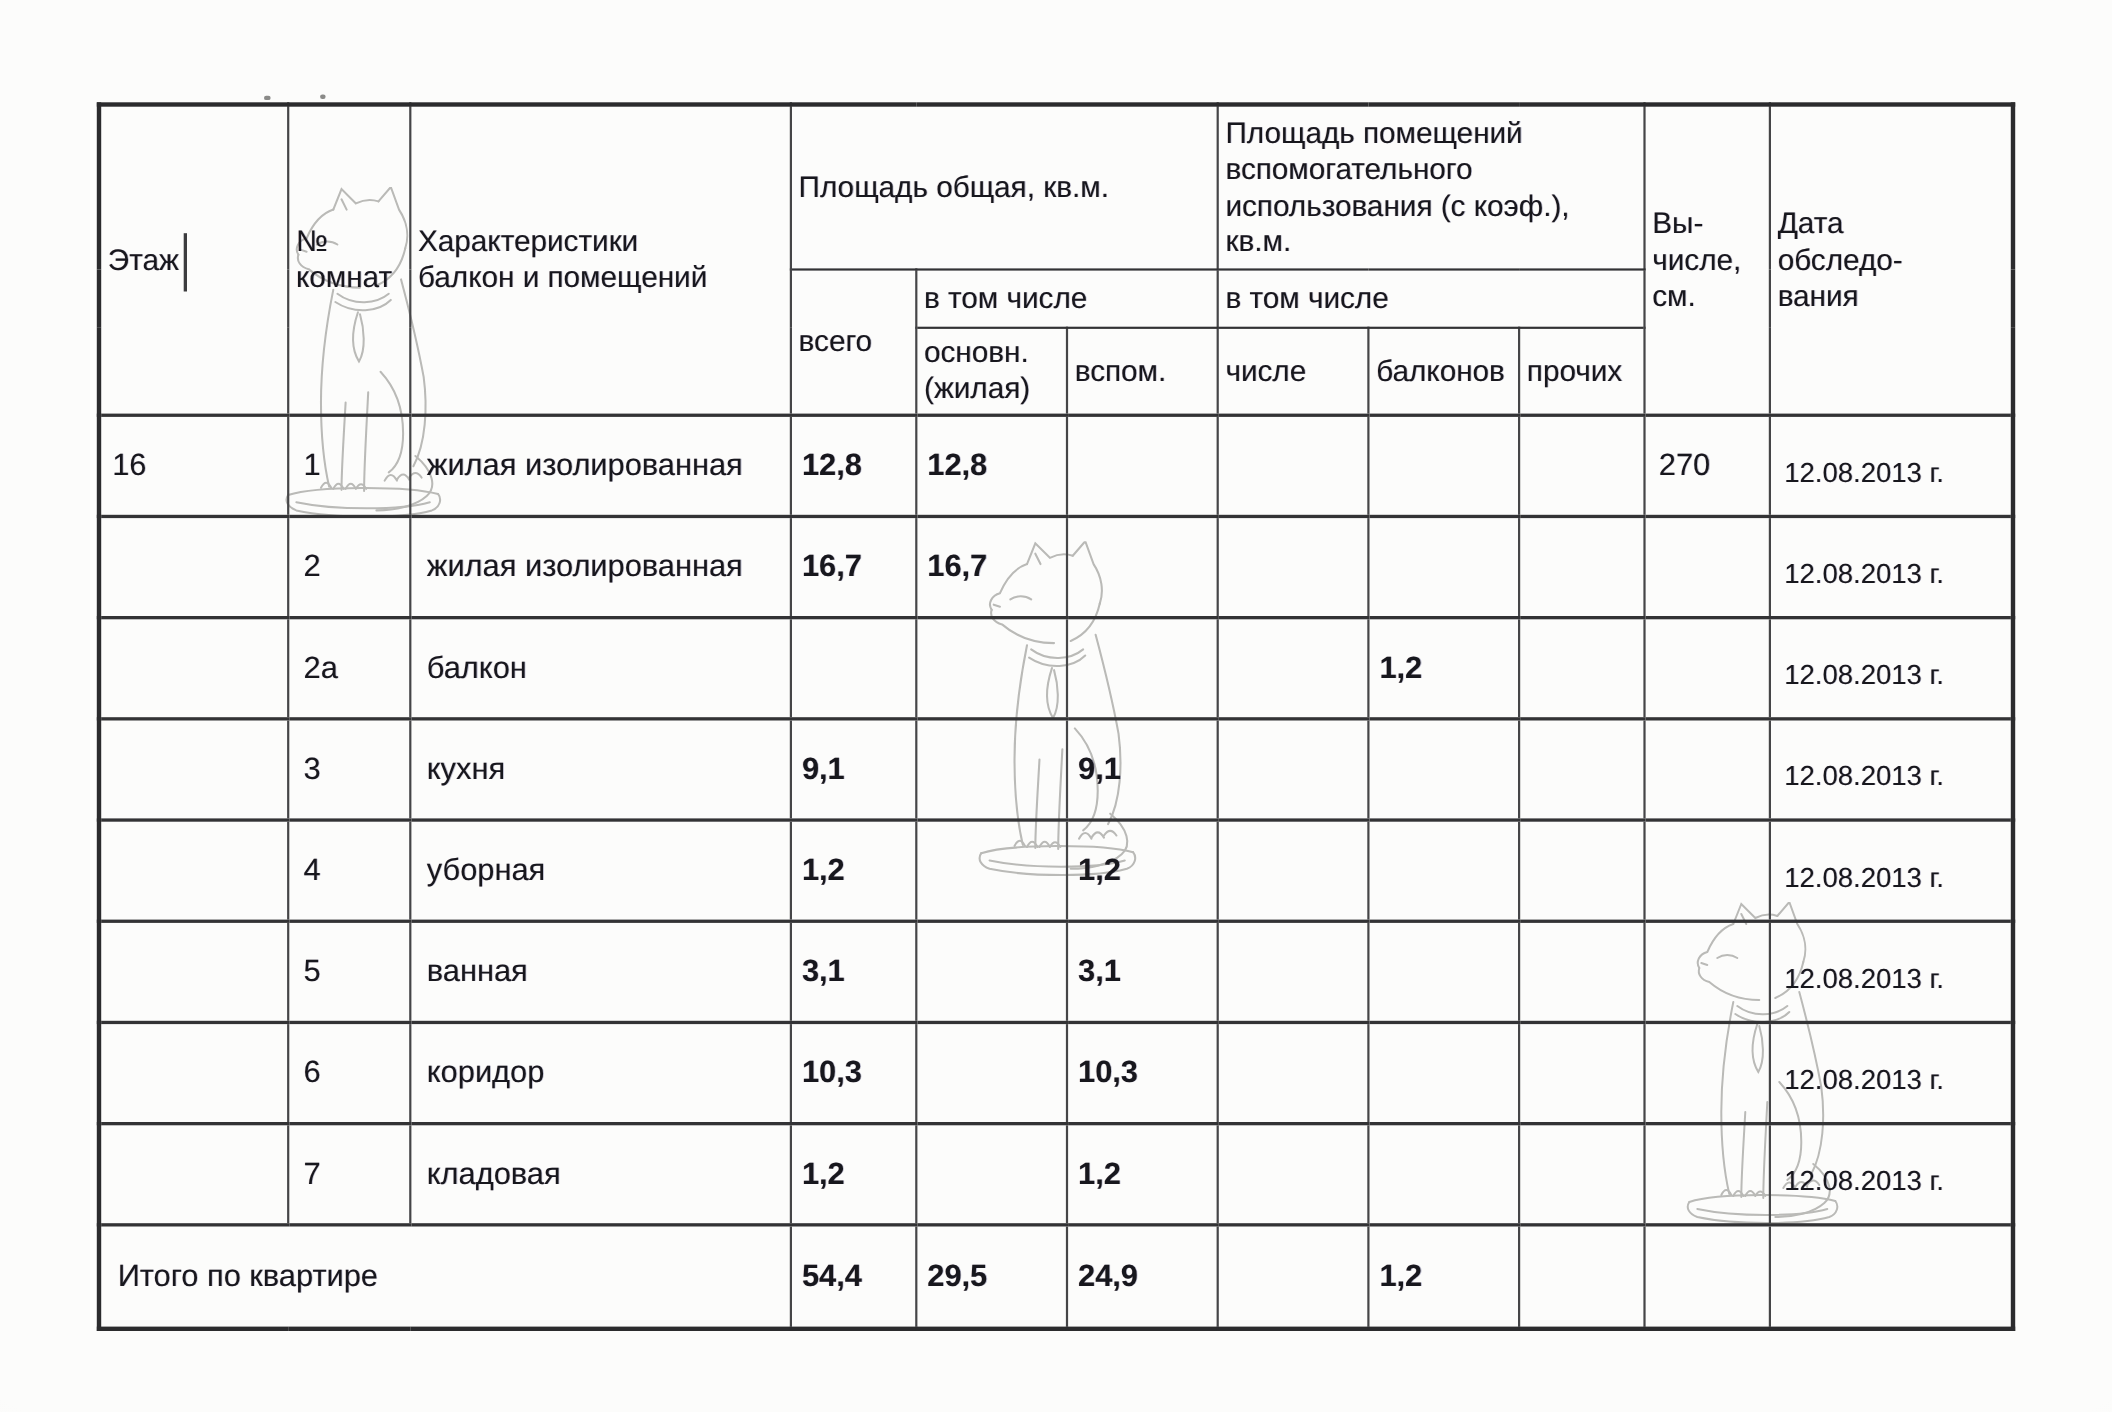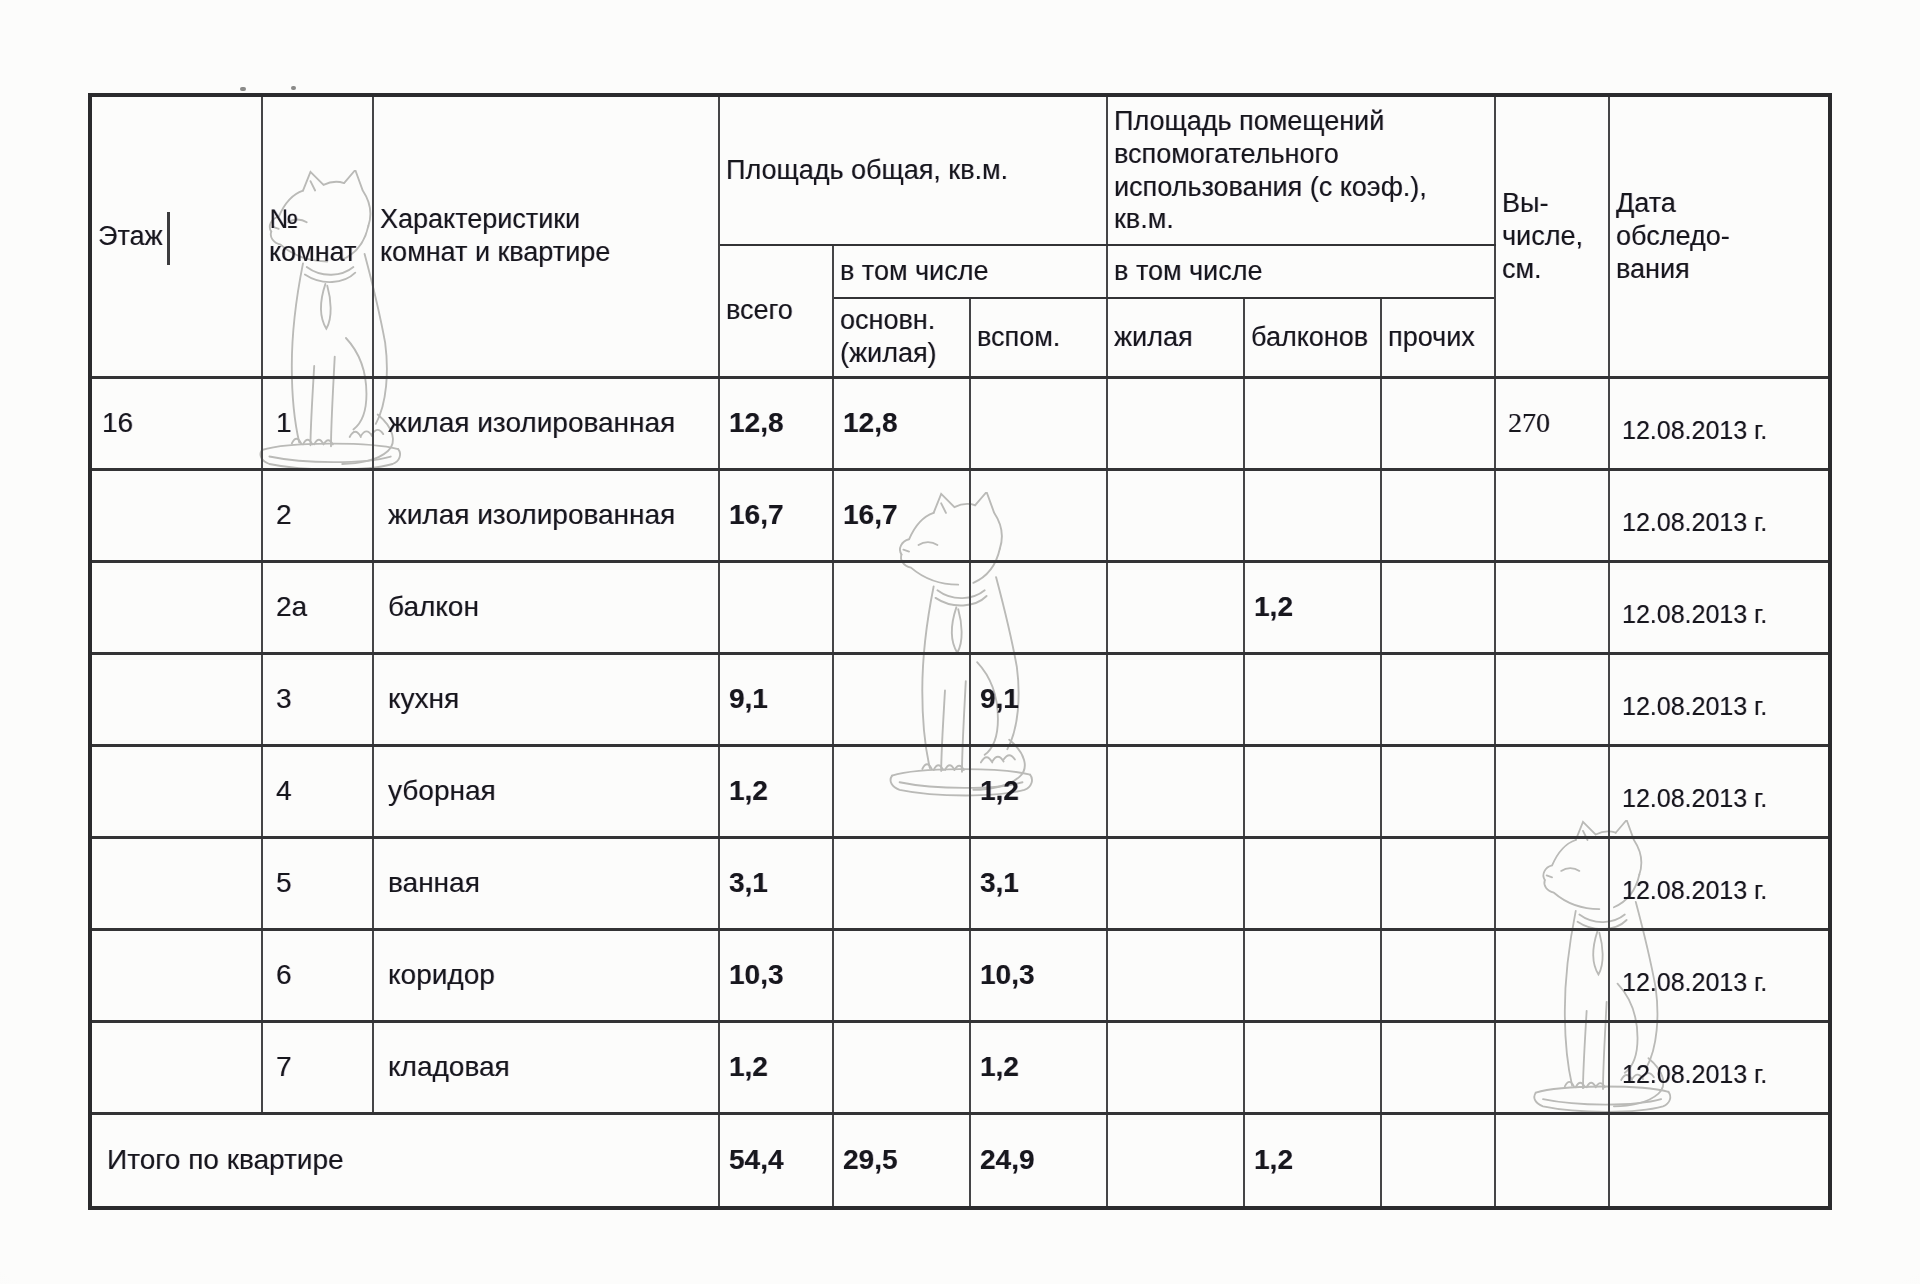--- a/index.html
+++ b/index.html
@@ -44,21 +44,21 @@
     padding:0 4px 0 10px;white-space:nowrap;overflow:hidden;
   }
   tr.h1{height:150px;} tr.h2{height:53px;} tr.h3{height:79px;}
   tr.dr{height:92px;} tr.total-row{height:95px;}
   tr.dr>td{border-top-width:3px;border-bottom-width:3px;}
   tr.total-row>td{border-top-width:3px;}
   td.c-name{padding-left:14px;margin-left:44px;}
   td.c-no{padding-left:13px;}
   td.c-floor{padding-left:10px;}
   td.c-num{padding-left:9px;font-weight:bold;}
-  td.c-height{padding-left:12px;font-family:Liberation Serif, serif;}
+  td.c-height{padding-left:12px;}
   td.c-date{font-size:25px;padding-left:12px;}
   .date-text{position:relative;top:7px;display:inline-block;}
   td.c-itogo{padding-left:15px;}
 
   
   .cursor-bar{position:absolute;left:167px;top:212px;width:3px;height:53px;background:#3c3c3e;z-index:3;}
   .speck{position:absolute;height:4px;background:#8a8a88;border-radius:2px;z-index:3;}
   .speck.s1{left:240px;top:87px;width:6px;}
   .speck.s2{left:291px;top:86px;width:5px;}
 </style>
@@ -137,21 +137,21 @@
         <col style="width:114px">
       <col style="width:114px">
         <col style="width:221px">
     </colgroup>
     <tbody>
       <tr class="h1">
         <th rowspan="3">Этаж</th>
         <th rowspan="3">№
 комнат</th>
         <th rowspan="3">Характеристики
-комнат и квартире</th>
+балкон и помещений</th>
         <th colspan="3">Площадь общая, кв.м.</th>
         <th colspan="3">Площадь помещений
 вспомогательного
 использования (с коэф.),
 кв.м.</th>
         <th rowspan="3">Вы-
 числе,
 см.</th>
         <th rowspan="3">Дата
 обследо-
@@ -159,21 +159,21 @@
       </tr>
       <tr class="h2">
         <th rowspan="2">всего</th>
         <th colspan="2">в том числе</th>
         <th colspan="3">в том числе</th>
       </tr>
       <tr class="h3">
         <th>основн.
 (жилая)</th>
         <th>вспом.</th>
-        <th>жилая</th>
+        <th>числе</th>
         <th>балконов</th>
         <th>прочих</th>
       </tr>
 
       <tr class="dr">
         <td class="c-floor">16</td>
         <td class="c-no">1</td>
         <td class="c-name">жилая изолированная</td>
         <td class="c-num">12,8</td>
         <td class="c-num">12,8</td>

